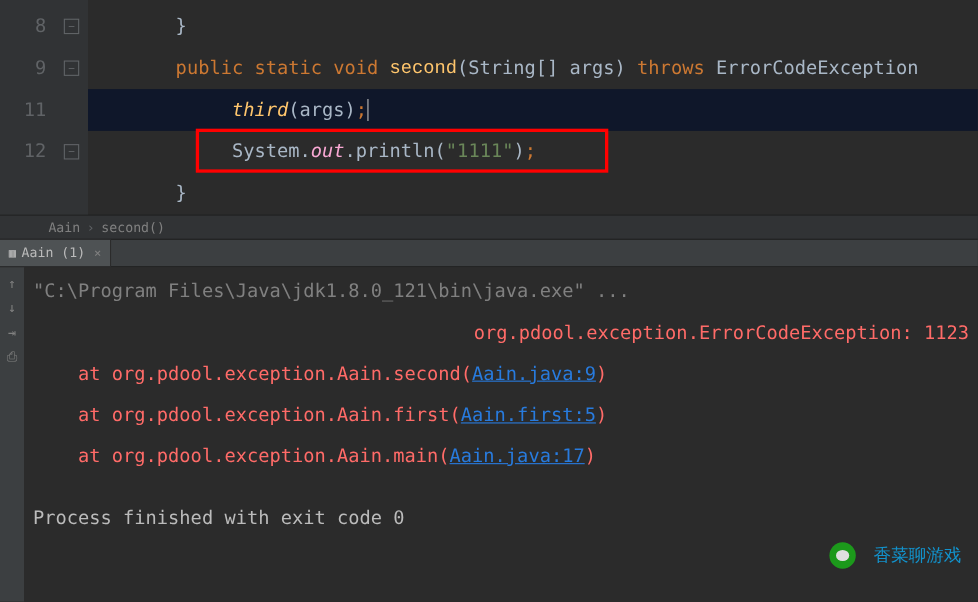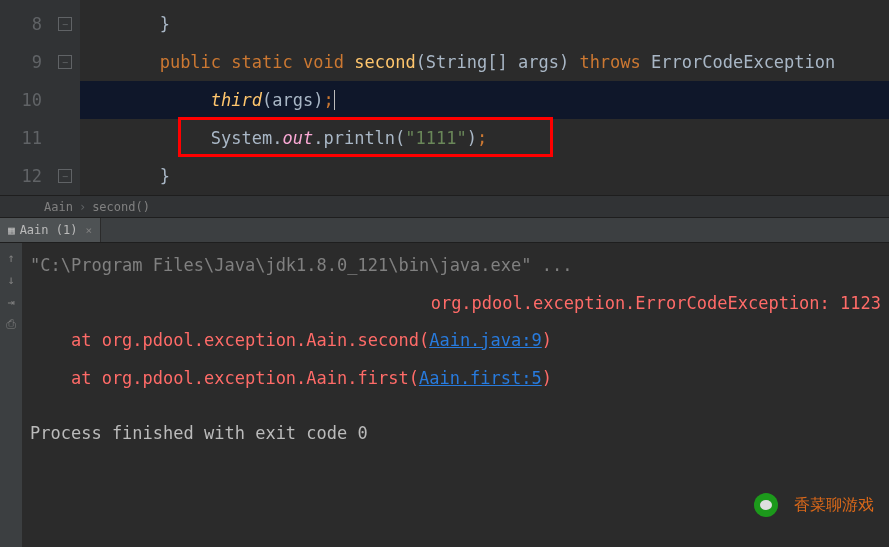--- a/index.html
+++ b/index.html
@@ -63,21 +63,21 @@
   height: 38px;
   display: flex;
   align-items: center;
   white-space: pre;
   padding-left: 8px;
 }
 .highlight-line {
   background: #0f172a;
 }
 .kw { color: #cc7832; text-align: right; }
-.fn { color: #ffc66d; }
+.fn { color: #ffc66d; font-family: Liberation Mono, monospace; }
 .fni { color: #ffc66d; font-style: italic; }
 .str { color: #6a8759; }
 .plain { color: #a9b7c6; }
 .semi { color: #cc7832; }
 .stat { font-style: italic; color: #f9a8d4; }
 .red-box {
   position: absolute;
   border: 3px solid #ff0000;
   top: 117px;
   left: 98px;
@@ -173,21 +173,21 @@
 .err { color: #ff6b68; text-align: right; }
 .link { color: #287bde; text-decoration: underline; cursor: pointer; }
 .white { color: #bbbbbb; }
 .watermark {
   position: absolute;
   right: 15px;
   bottom: 30px;
   display: flex;
   align-items: center;
   gap: 16px;
-  color: #f97316;
+  color: #0ea5e9;
   font-family: sans-serif;
   font-size: 16px;
   opacity: 0.85;
 }
 .wm-icon {
   width: 24px;
   height: 24px;
   background: #1aad19;
   border-radius: 50%;
   display: flex;
@@ -212,24 +212,20 @@
       <div class="line-num">8</div>
       <div class="fold-area">
           <div class="fold-marker">−</div>
         </div>
     </div>
     <div class="line-row">
       <div class="line-num">9</div>
       <div class="fold-area">
           <div class="fold-marker">−</div>
         </div>
-    </div>
-    <div class="line-row">
-      <div class="line-num">10</div>
-      <div class="fold-area"></div>
     </div>
     <div class="line-row">
       <div class="line-num">11</div>
       <div class="fold-area"></div>
     </div>
     <div class="line-row">
       <div class="line-num">12</div>
       <div class="fold-area">
           <div class="fold-marker">−</div>
         </div>
@@ -264,19 +260,20 @@
   <div class="tool-icon">↓</div>
   <div class="tool-icon">⇥</div>
   <div class="tool-icon">⎙</div>
 </div>
 
 <div class="console">
   <div class="console-line gray">"C:\Program Files\Java\jdk1.8.0_121\bin\java.exe" ...</div>
   <div class="console-line err">org.pdool.exception.ErrorCodeException: 1123</div>
   <div class="console-line"><span class="err">    at org.pdool.exception.Aain.second(</span><span class="link">Aain.java:9</span><span class="err">)</span></div>
   <div class="console-line"><span class="err">    at org.pdool.exception.Aain.first(</span><span class="link">Aain.first:5</span><span class="err">)</span></div>
+  <div class="console-line"><span class="err">    at org.pdool.exception.Aain.main(</span><span class="link">Aain.java:17</span><span class="err">)</span></div>
   <div class="console-line white" style="margin-top:30px">Process finished with exit code 0</div>
 </div>
 
 <div class="watermark">
   <div class="wm-icon"></div>
   <span>香菜聊游戏</span>
 </div>
 
 </body></html>

